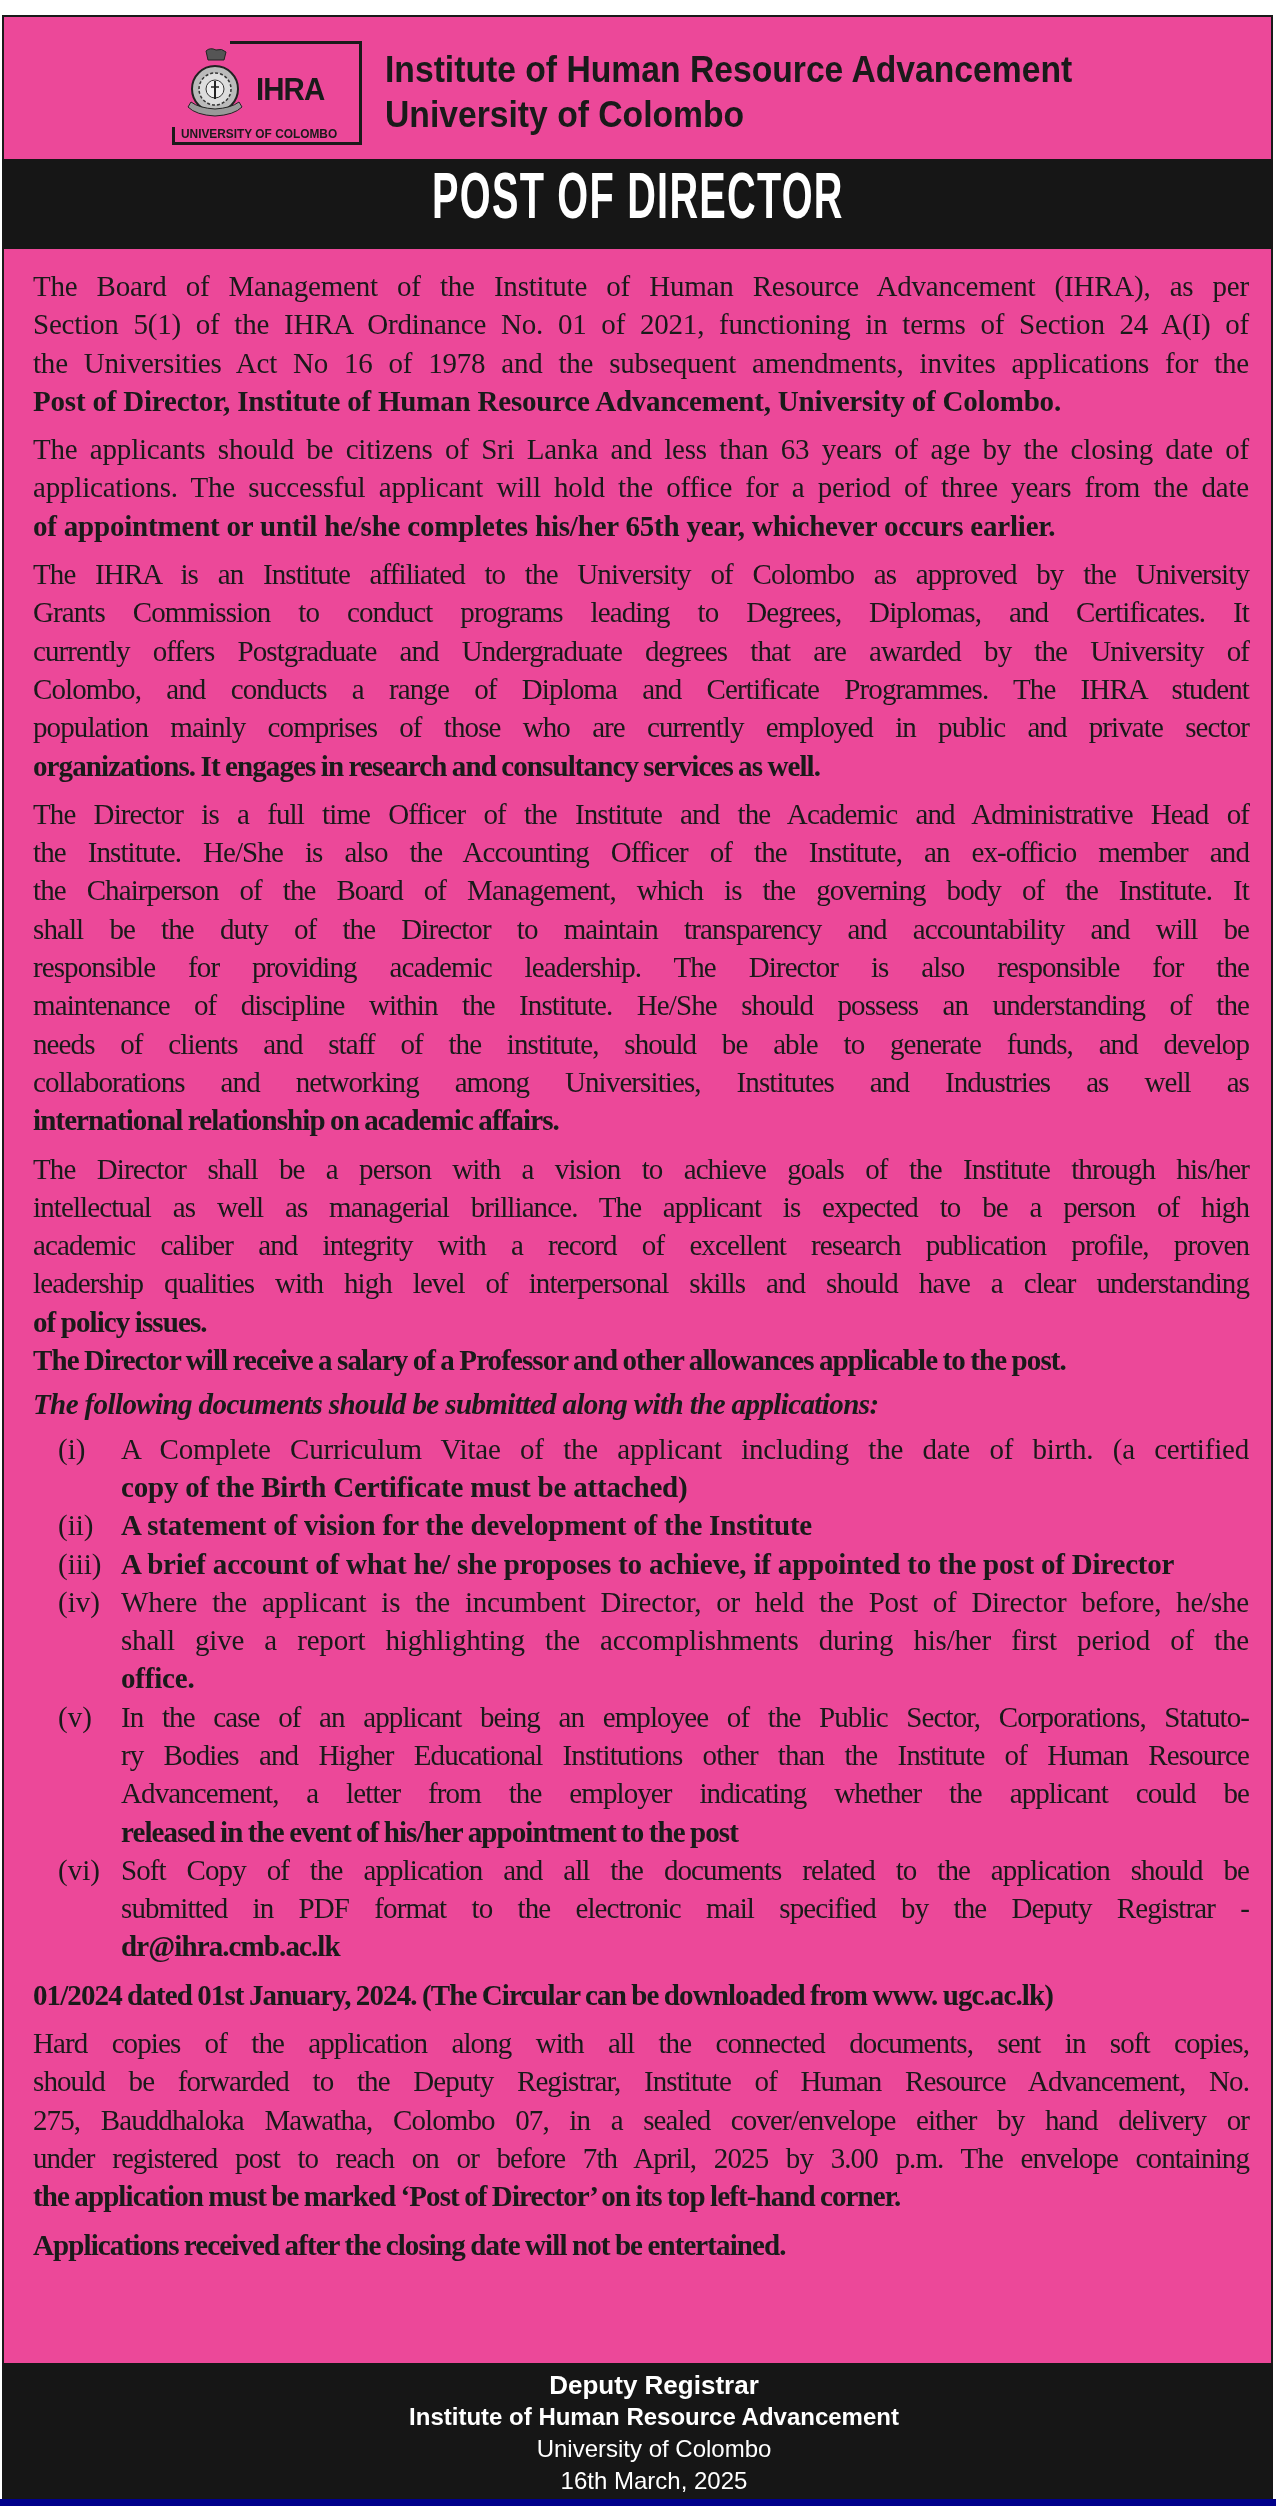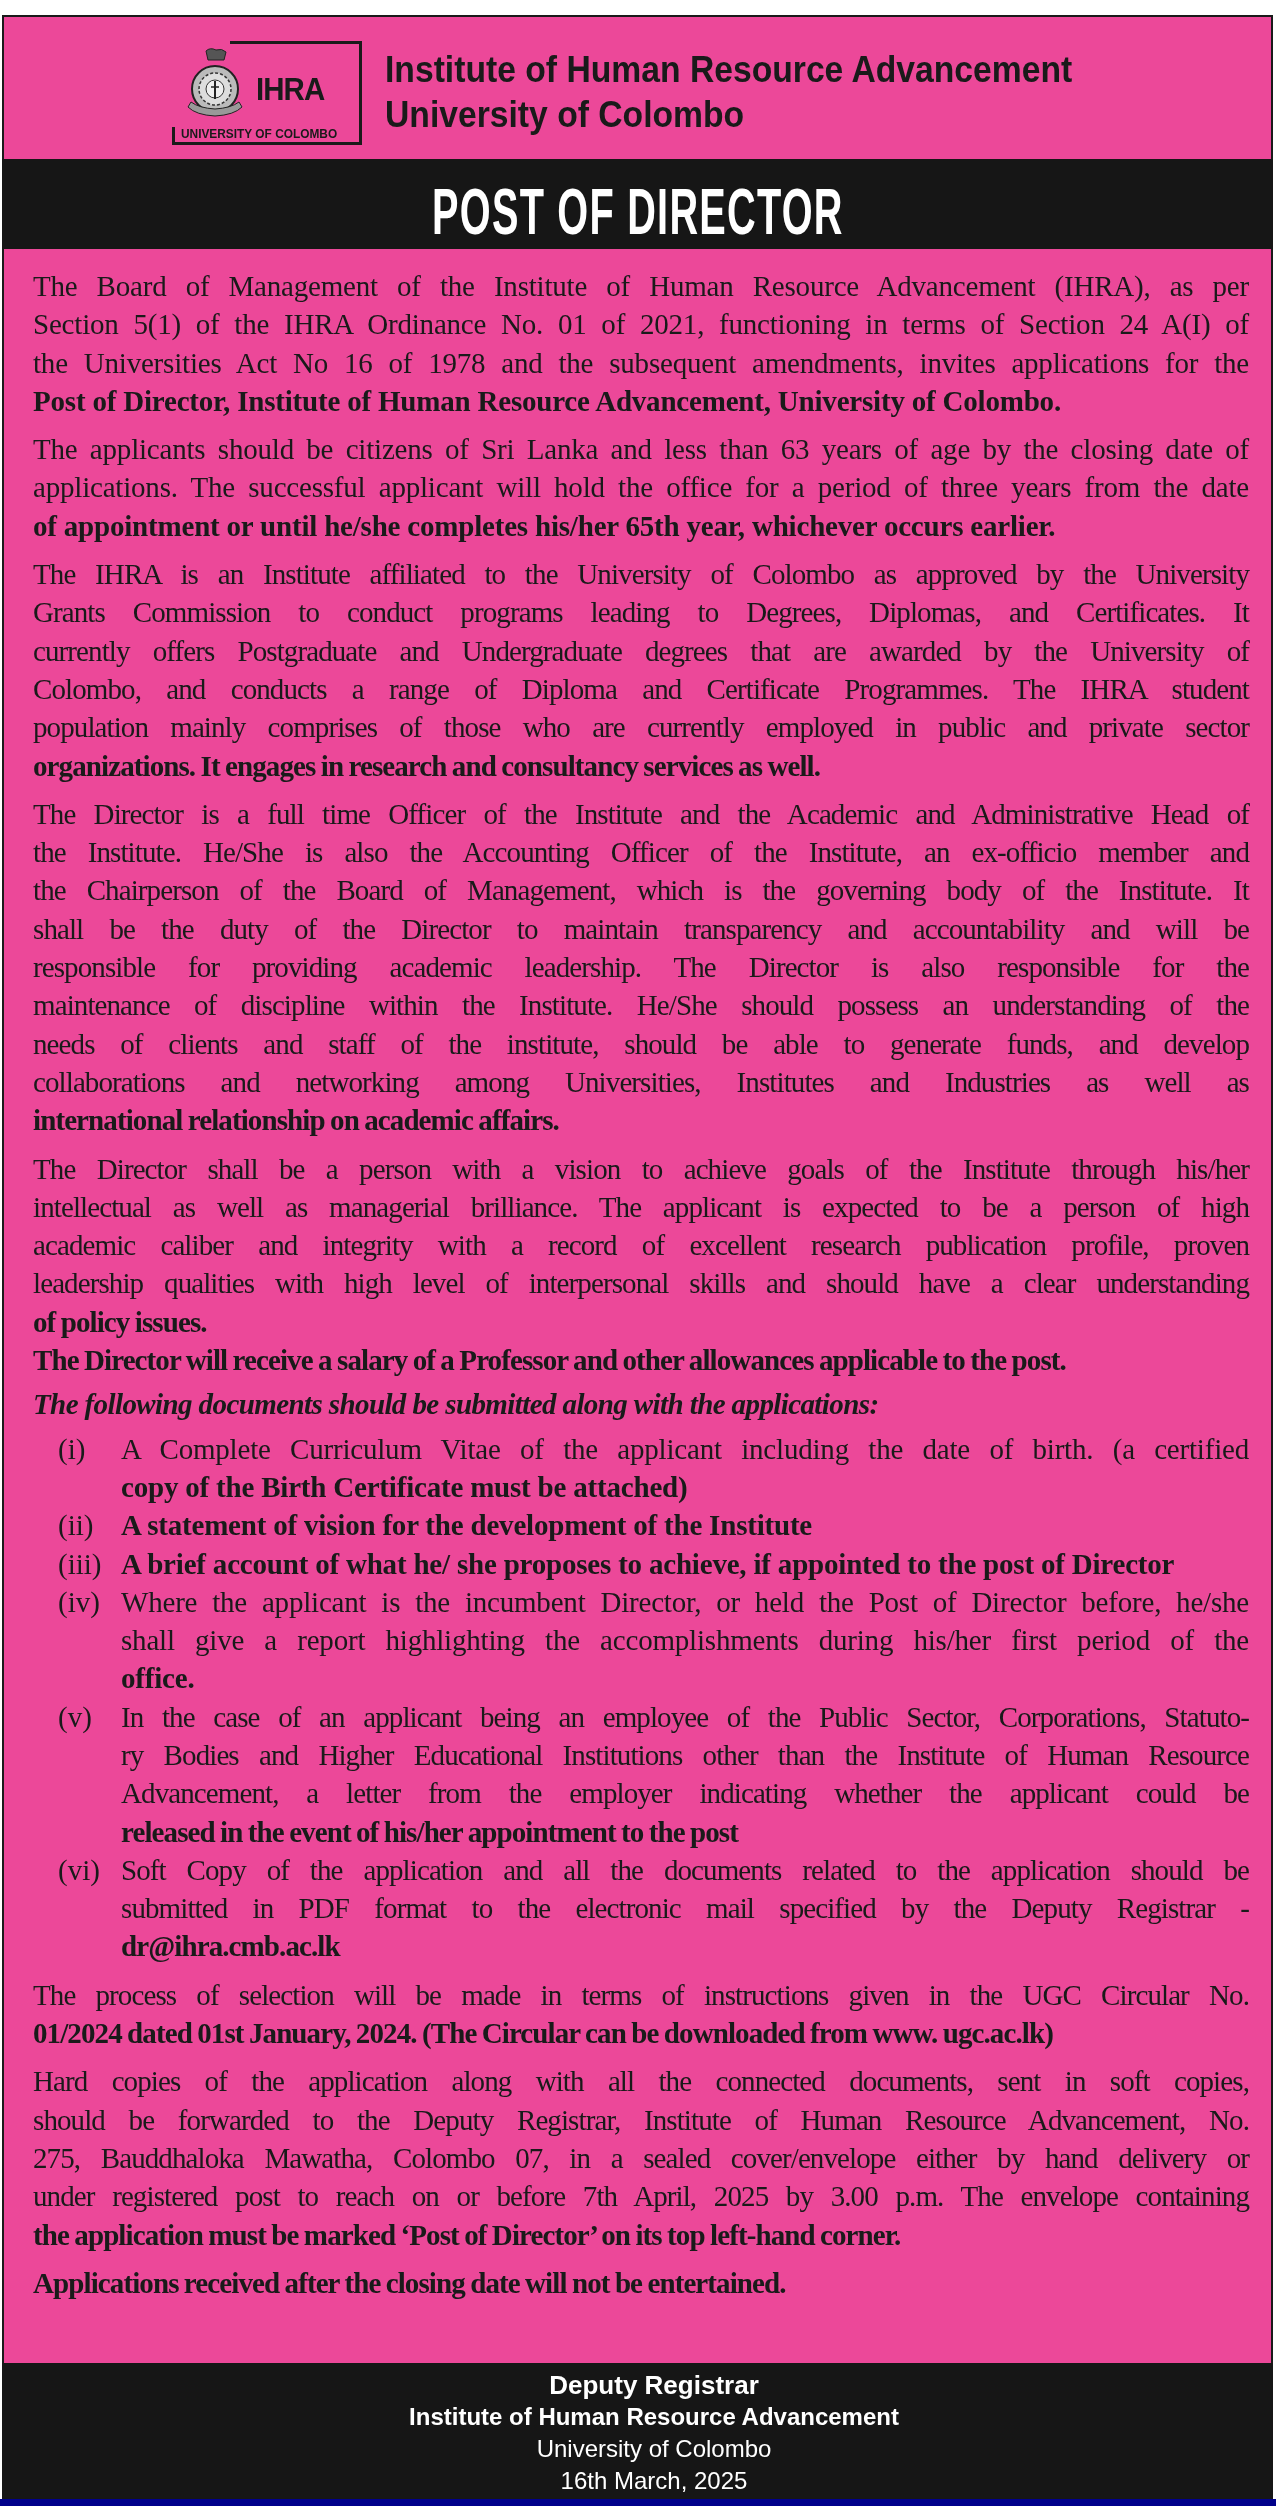--- a/index.html
+++ b/index.html
@@ -14,21 +14,21 @@
   .logo .bracket-top { position: absolute; left: 58px; top: 0; width: 130px; height: 3px; background: #1a1a1a; }
   .logo .bracket-right { position: absolute; right: 0; top: 0; width: 3px; height: 104px; background: #1a1a1a; }
   .logo .bracket-bottom { position: absolute; left: 0; top: 101px; width: 190px; height: 3px; background: #1a1a1a; }
   .logo .bracket-left { position: absolute; left: 0; top: 86px; width: 3px; height: 18px; background: #1a1a1a; }
   .logo .crest { position: absolute; left: 12px; top: 6px; width: 62px; height: 74px; }
   .logo .ihra { position: absolute; left: 84px; top: 30px; font-family: "Liberation Sans", sans-serif; font-weight: bold; font-size: 32px; color: #1a1a1a; letter-spacing: -1px; transform: scaleX(0.92); transform-origin: left; }
   .logo .uoc { position: absolute; left: 9px; top: 86px; font-family: "Liberation Sans", sans-serif; font-size: 12.5px; font-weight: bold; color: #1a1a1a; white-space: nowrap; transform: scaleX(0.95); transform-origin: left; }
   .org-name { position: absolute; left: 381px; top: 30px; font-family: "Liberation Sans", sans-serif; font-weight: bold; font-size: 37px; line-height: 45px; color: #1a1a1a; white-space: nowrap; }
   .org-name div { transform: scaleX(0.91); transform-origin: left; }
 
-  .title-band { position: absolute; left: -2px; top: 142px; width: 1271px; height: 90px; background: #161616; display: flex; align-items: flex-end; justify-content: center; }
+  .title-band { position: absolute; left: -2px; top: 142px; width: 1271px; height: 90px; background: #161616; display: flex; align-items: flex-start; justify-content: center; }
   .title-band span { font-family: "Liberation Sans", sans-serif; font-weight: bold; font-size: 64px; color: #ffffff; letter-spacing: 2px; transform: scaleX(0.62); white-space: nowrap; display: inline-block; }
 
   
   .content { position: absolute; left: 29px; top: 250px; width: 1216px; }
   .para { margin-bottom: 10px; }
   .line { display: block; white-space: nowrap; font-size: 29px; line-height: 38.3px; text-align: justify; text-align-last: justify; letter-spacing: -0.2px; height: 38.3px; overflow: visible; }
   .line.last { text-align-last: left; font-weight: bold; }
   .tight .line { letter-spacing: -0.9px; word-spacing: -1px; }
   .bold-head { font-weight: bold; font-size: 29px; line-height: 38.3px; margin-top: 6px; margin-bottom: 6px; letter-spacing: -0.6px; white-space: nowrap; font-style: italic; }
   .para.nomb { margin-bottom: 0; }
@@ -152,21 +152,20 @@
       </div>
       <div class="li tight">
         <span class="num">(vi)</span>
         <span class="line">Soft Copy of the application and all the documents related to the application should be</span>
         <span class="line">submitted in PDF format to the electronic mail specified by the Deputy Registrar -</span>
         <span class="line last">dr@ihra.cmb.ac.lk</span>
       </div>
     </div>
 
     <div class="para tight">
-      <span class="line">The process of selection will be made in terms of instructions given in the UGC Circular No.</span>
       <span class="line last">01/2024 dated 01st January, 2024. (The Circular can be downloaded from www. ugc.ac.lk)</span>
     </div>
     <div class="para tight">
       <span class="line">Hard copies of the application along with all the connected documents, sent in soft copies,</span>
       <span class="line">should be forwarded to the Deputy Registrar, Institute of Human Resource Advancement, No.</span>
       <span class="line">275, Bauddhaloka Mawatha, Colombo 07, in a sealed cover/envelope either by hand delivery or</span>
       <span class="line">under registered post to reach on or before 7th April, 2025 by 3.00 p.m. The envelope containing</span>
       <span class="line last">the application must be marked ‘Post of Director’ on its top left-hand corner.</span>
     </div>
     <div class="para tight">

